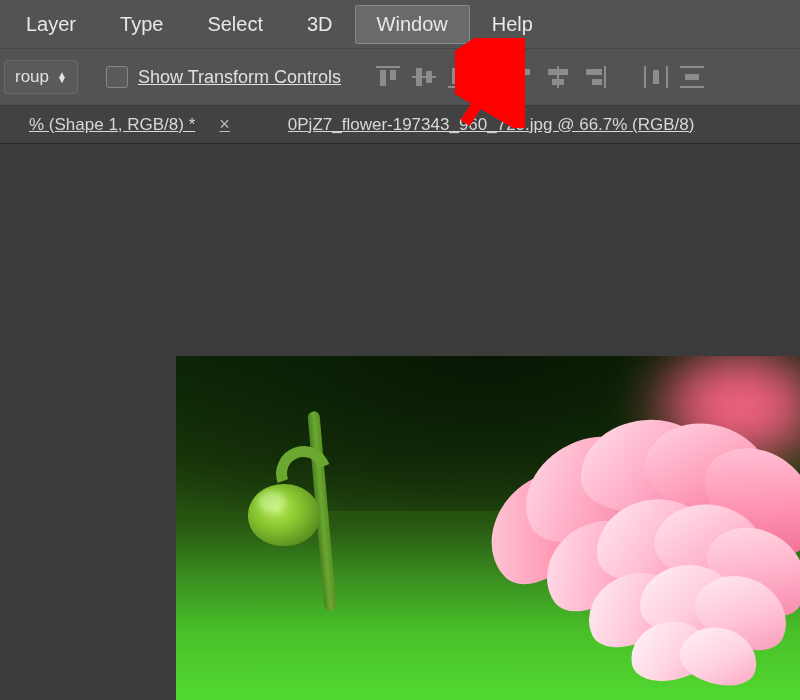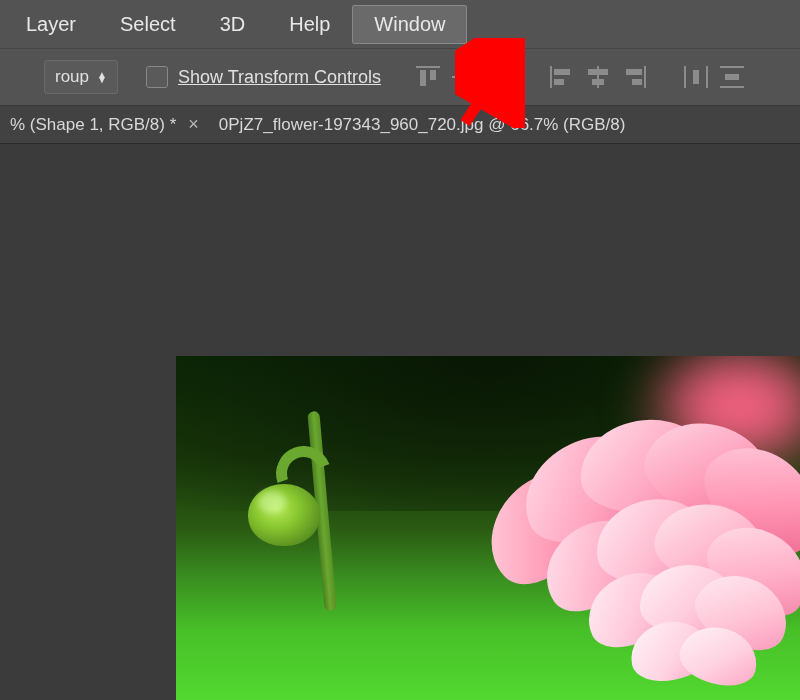--- a/index.html
+++ b/index.html
@@ -45,21 +45,20 @@
       background: #5a5a5a;
       border: 1px solid #6a6a6a;
       border-radius: 3px;
       color: #e0e0e0;
       font-size: 17px;
       padding: 6px 10px;
       display: flex;
       align-items: center;
       gap: 8px;
       cursor: pointer;
-      margin-left: 40px;
     }
     .dropdown-arrows {
       display: flex;
       flex-direction: column;
       line-height: 5px;
       font-size: 10px;
     }
     .checkbox-wrap {
       display: flex;
       align-items: center;
@@ -96,25 +95,26 @@
     .tab-bar {
       background: #424242;
       height: 38px;
       display: flex;
       align-items: center;
       border-bottom: 1px solid #2a2a2a;
     }
     .tab {
       color: #d8d8d8;
       font-size: 17px;
-      padding: 8px 10px;
-      display: flex;
-      align-items: center;
-      gap: 12px;
-      cursor: pointer;
+      padding: 8px 29px;
+      display: flex;
+      align-items: center;
+      gap: 24px;
+      cursor: pointer;
+      text-decoration: underline;
     }
     .tab-close {
       font-size: 18px;
       cursor: pointer;
       opacity: 0.8;
     }
     .canvas-area {
       background: #3b3b3b;
       height: 556px;
       position: relative;
@@ -208,24 +208,25 @@
       height: 90px;
       pointer-events: none;
       z-index: 100;
     }
   </style>
 </head>
 <body>
 
 <div class="menu-bar">
   <div class="menu-item">Layer</div>
+  <div class="menu-item">Type</div>
   <div class="menu-item">Select</div>
   <div class="menu-item">3D</div>
+  <div class="menu-item highlighted">Window</div>
   <div class="menu-item">Help</div>
-  <div class="menu-item highlighted">Window</div>
 </div>
 
 <div class="options-bar">
   <div class="dropdown">
     <span>roup</span>
     <span class="dropdown-arrows">
       <span>▲</span>
         <span>▼</span>
     </span>
   </div>

